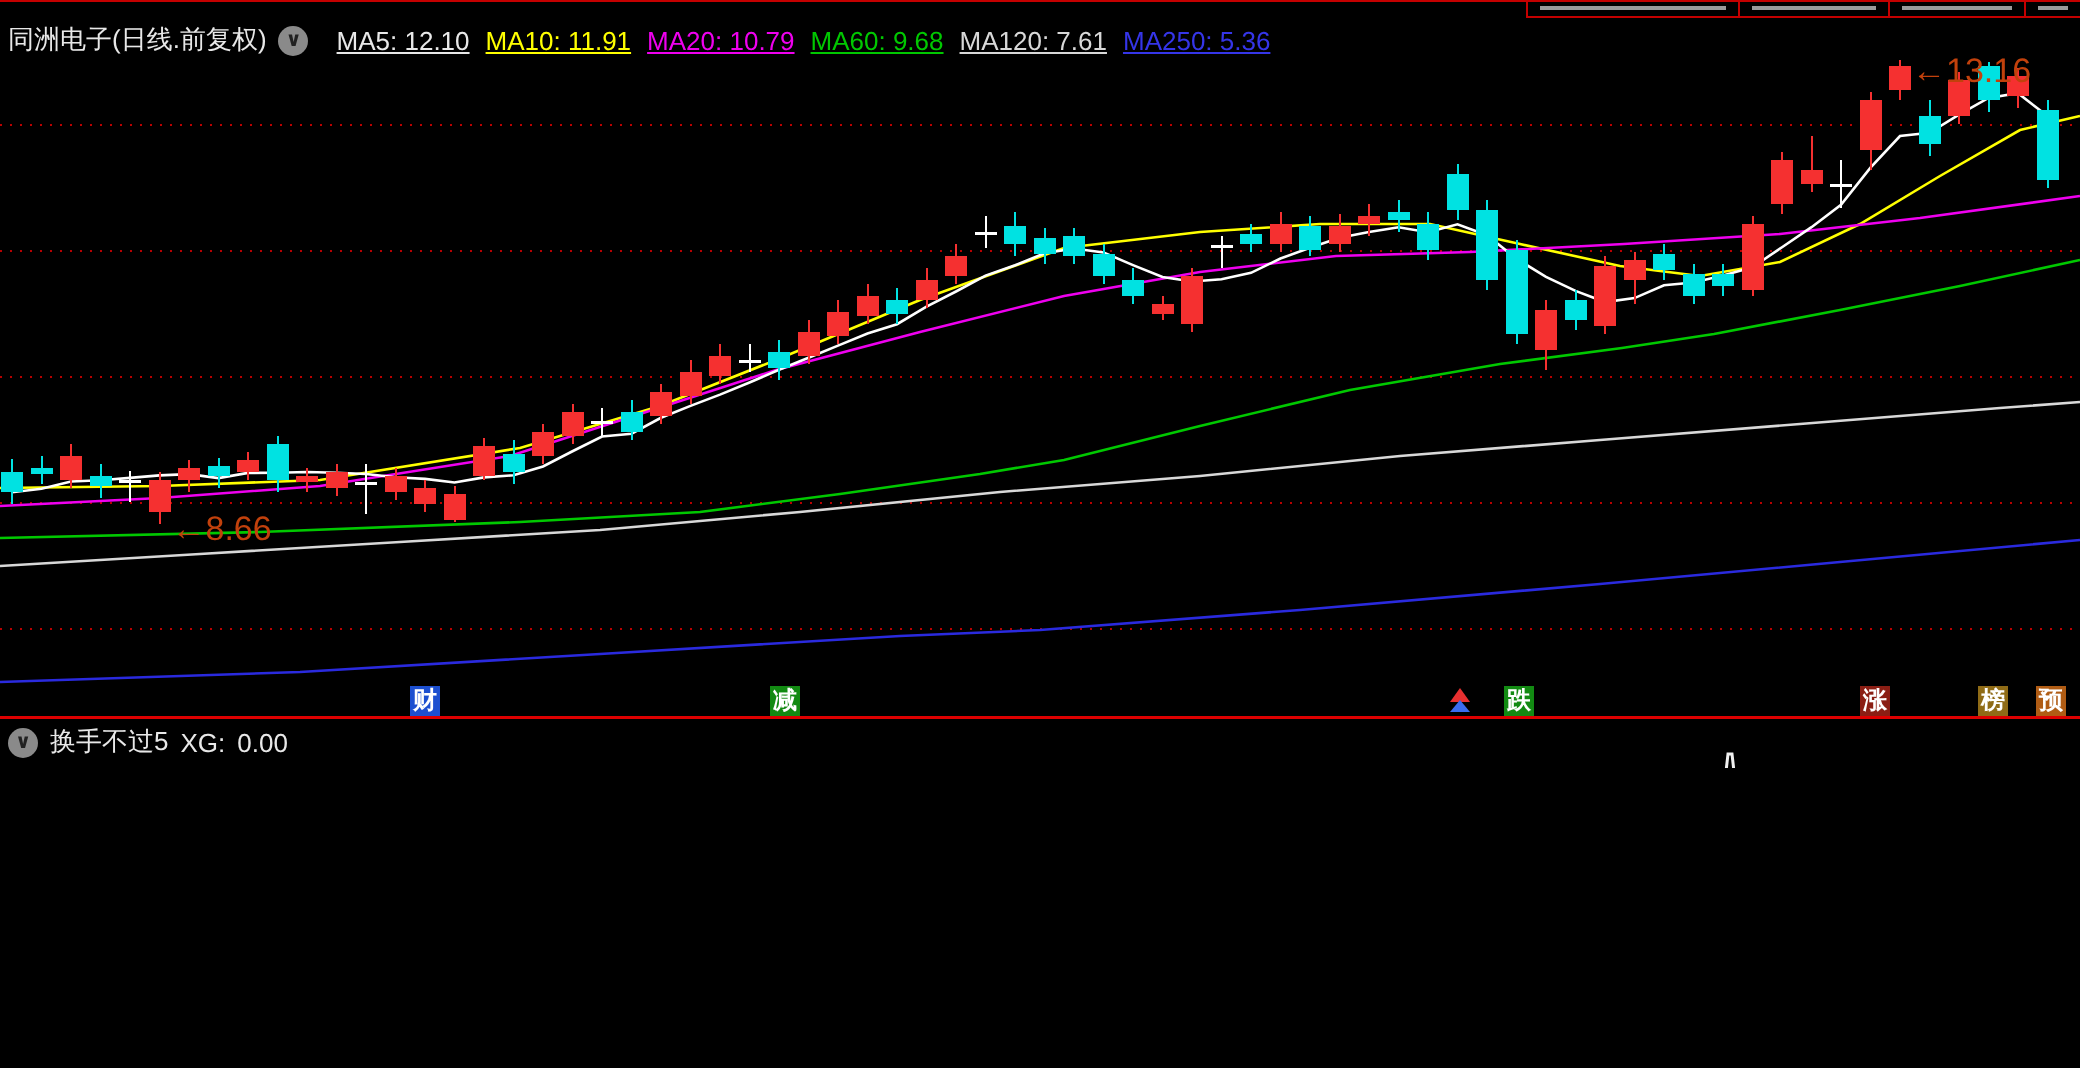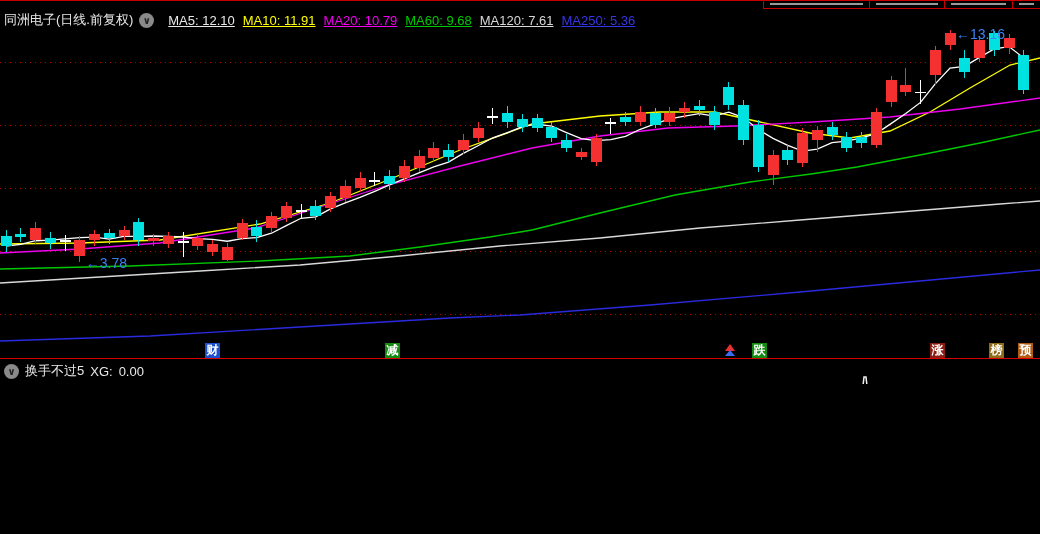--- a/index.html
+++ b/index.html
@@ -18,21 +18,21 @@
   .ma-item{margin-left:8px;text-decoration:underline;}
   .badge{position:absolute;top:343px;z-index:2;width:15px;height:15px;font-size:12px;line-height:15px;
        text-align:center;color:#fff;font-weight:bold;}
   #marker{position:absolute;top:344px;left:725px;z-index:2;}
   #marker .tri-r{width:0;height:0;border-left:5px solid transparent;border-right:5px solid transparent;
        border-bottom:7px solid #e83030;}
   #marker .tri-b{width:0;height:0;border-left:5px solid transparent;border-right:5px solid transparent;
        border-bottom:6px solid #3a6cf0;margin-top:-1px;}
   .p2hdr{position:absolute;top:362px;left:4px;z-index:2;font-size:13px;color:#e8e8e8;
        display:flex;align-items:center;gap:6px;white-space:nowrap;}
-  .annot{position:absolute;z-index:2;font-size:14px;color:#3b82f6;white-space:nowrap;}
+  .annot{position:absolute;z-index:2;font-size:17px;color:#c2410c;white-space:nowrap;}
   #bottombar{position:absolute;top:528px;left:0;width:100%;height:6px;overflow:hidden;z-index:2;}
   #bottombar .row{display:flex;gap:14px;font-size:12px;line-height:12px;margin-left:30px;white-space:nowrap;}
   #bb-icon{position:absolute;top:529px;left:8px;width:13px;height:13px;border-radius:50%;background:#7a7a7a;z-index:2;}
   .grid{stroke:#b80000;stroke-width:1;stroke-dasharray:1 4;shape-rendering:crispEdges;}
 </style>
 </head>
 <body>
 
 <div id="app">
   <div id="topline"></div>
@@ -234,21 +234,21 @@
   </div>
 
   <div class="p2hdr">
     <span class="circle-icon">∨</span>
     <span>换手不过5</span>
     <span>XG:</span>
     <span>0.00</span>
   </div>
 
   <div id="annots">
-      <div class="annot" style="left: 85.75px; top: 255.006px;">←3.78</div>
+      <div class="annot" style="left: 85.75px; top: 255.006px;">←8.66</div>
       <div class="annot" style="left: 956px; top: 26px;">←13.16</div>
     </div>
 
   <div id="bb-icon"></div>
   <div id="bottombar">
     <div class="row" id="bb-row">
         <span style="color: rgb(207, 207, 207);">VOL-TDX(5,10)</span>
         <span style="color: rgb(207, 207, 207);">VVOL: 935788</span>
         <span style="color: rgb(232, 48, 48);">VOLUME: 433859</span>
         <span style="color: rgb(255, 255, 0);">MA5: 362717</span>

